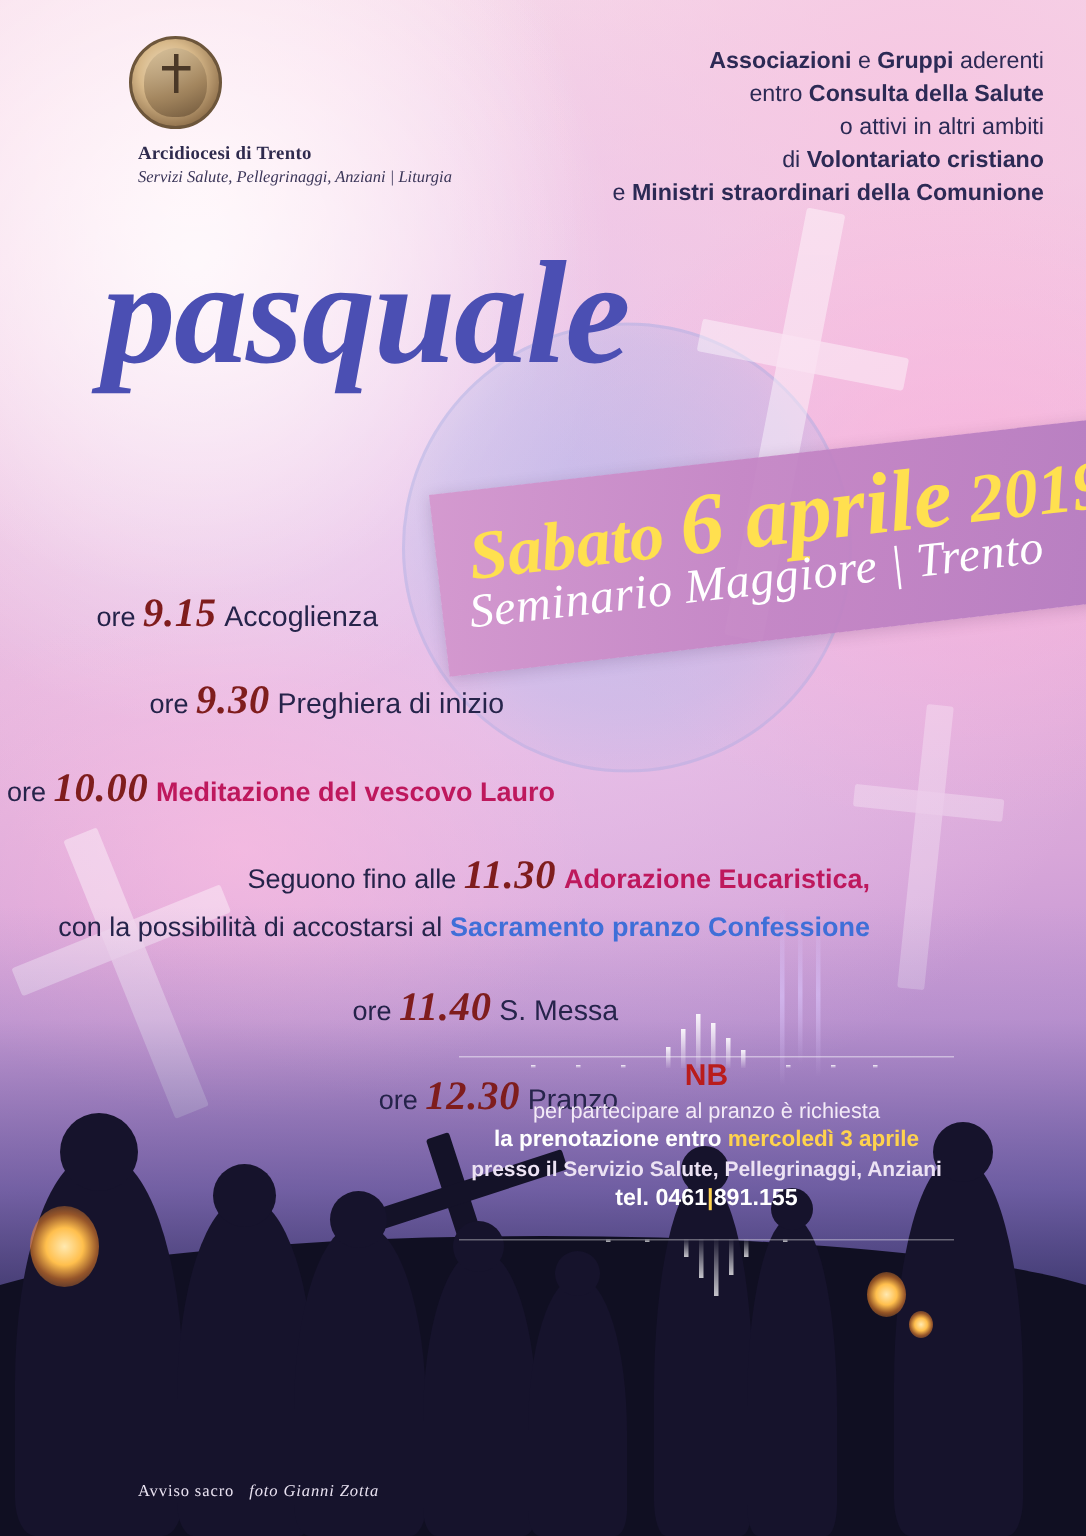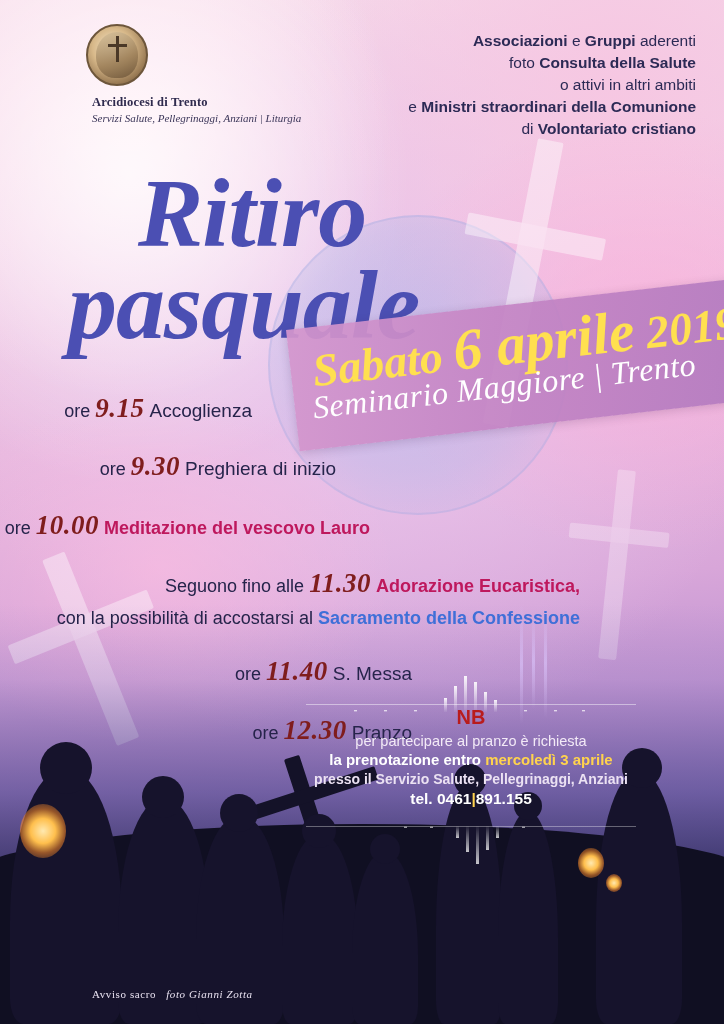--- a/index.html
+++ b/index.html
@@ -469,36 +469,35 @@
     <div class="logo-cross"></div>
   </div>
   <div class="arch-name">Arcidiocesi di Trento</div>
   <div class="arch-sub">Servizi Salute, Pellegrinaggi, Anziani | Liturgia</div>
 
   <div class="header-right">
     <div class="line">
       <b>Associazioni</b><span class="reg"> e </span><b>Gruppi</b><span class="reg"> aderenti</span>
     </div>
     <div class="line">
-      <span class="reg">foto </span><b>Consulta della Salute</b>
+      <span class="reg">entro </span><b>Consulta della Salute</b>
     </div>
     <div class="line">
       <span class="reg">o attivi in altri ambiti</span>
     </div>
     <div class="line">
+      <span class="reg">di </span><b>Volontariato cristiano</b>
+    </div>
+    <div class="line">
       <span class="reg">e </span><b>Ministri straordinari della Comunione</b>
     </div>
-    <div class="line">
-      <span class="reg">di </span><b>Volontariato cristiano</b>
-    </div>
   </div>
 
 
   <div class="title">
-    <span class="l1">Ritiro</span>
     <span class="l2">pasquale</span>
   </div>
 
   <div class="banner">
     <div class="banner-date">
       <span>Sabato</span>
       <span class="big">6 aprile</span>
       <span>2019</span>
     </div>
     <div class="banner-place">Seminario  Maggiore | Trento</div>
@@ -520,21 +519,21 @@
       <span class="time">10.00</span>
       <span class="hi">Meditazione del vescovo Lauro</span>
     </div>
     <div class="row r4">
       <span class="ore">Seguono fino alle</span>
       <span class="time">11.30</span>
       <span class="hi">Adorazione Eucaristica,</span>
     </div>
     <div class="row r4b">
       <span class="ore">con la possibilità di accostarsi al</span>
-      <span class="hi2">Sacramento della Confessione</span>
+      <span class="hi2">Sacramento pranzo Confessione</span>
     </div>
     <div class="row r5">
       <span class="ore">ore</span>
       <span class="time">11.40</span>
       <span class="act">S. Messa</span>
     </div>
     <div class="row r6">
       <span class="ore">ore</span>
       <span class="time">12.30</span>
       <span class="act">Pranzo</span>

